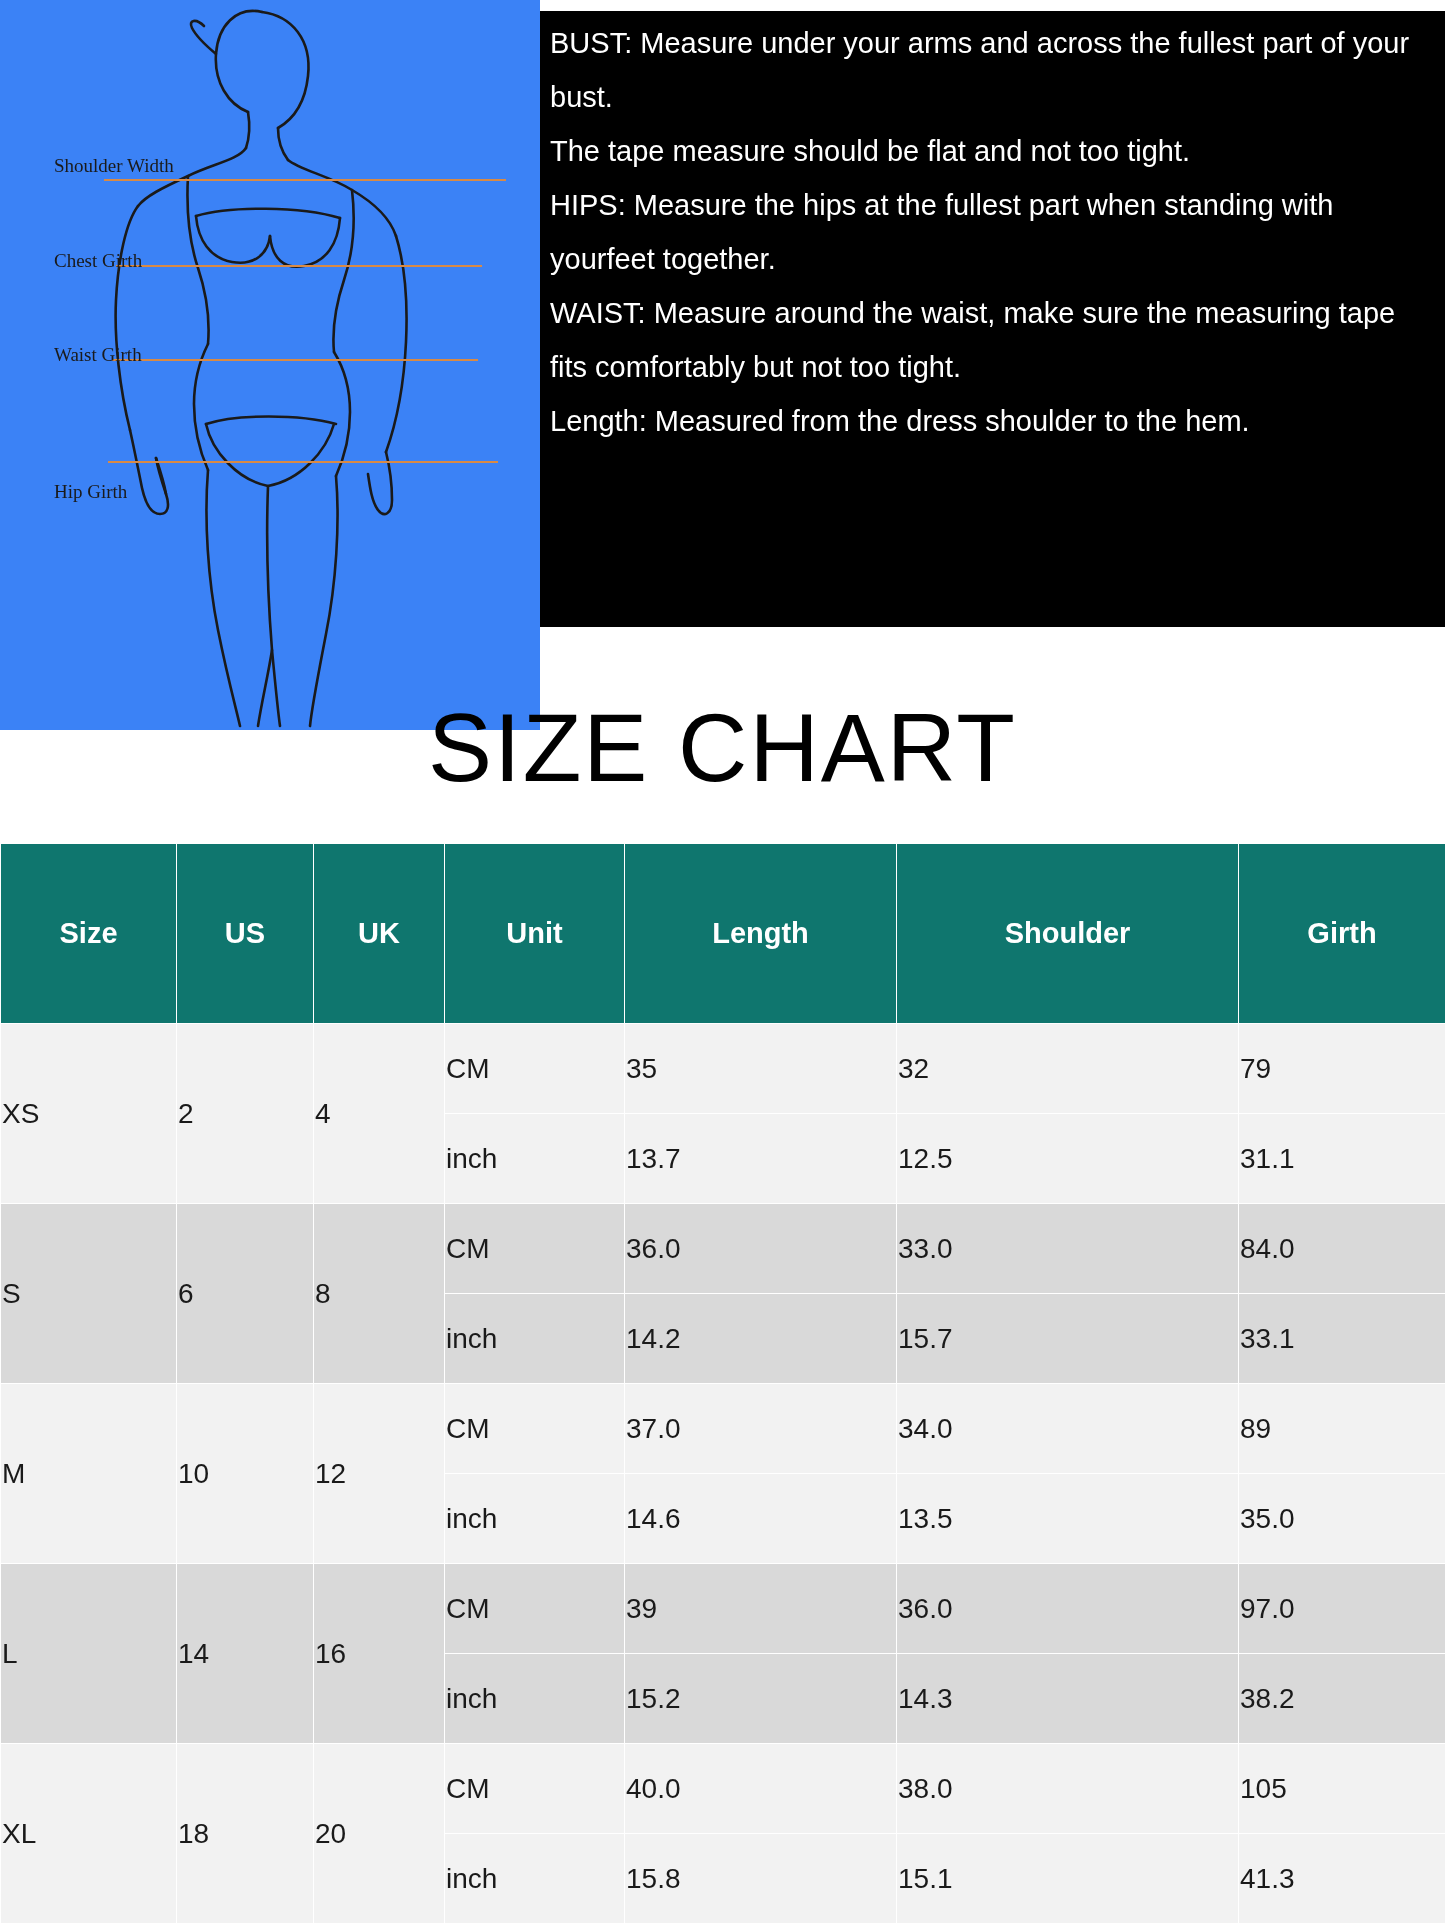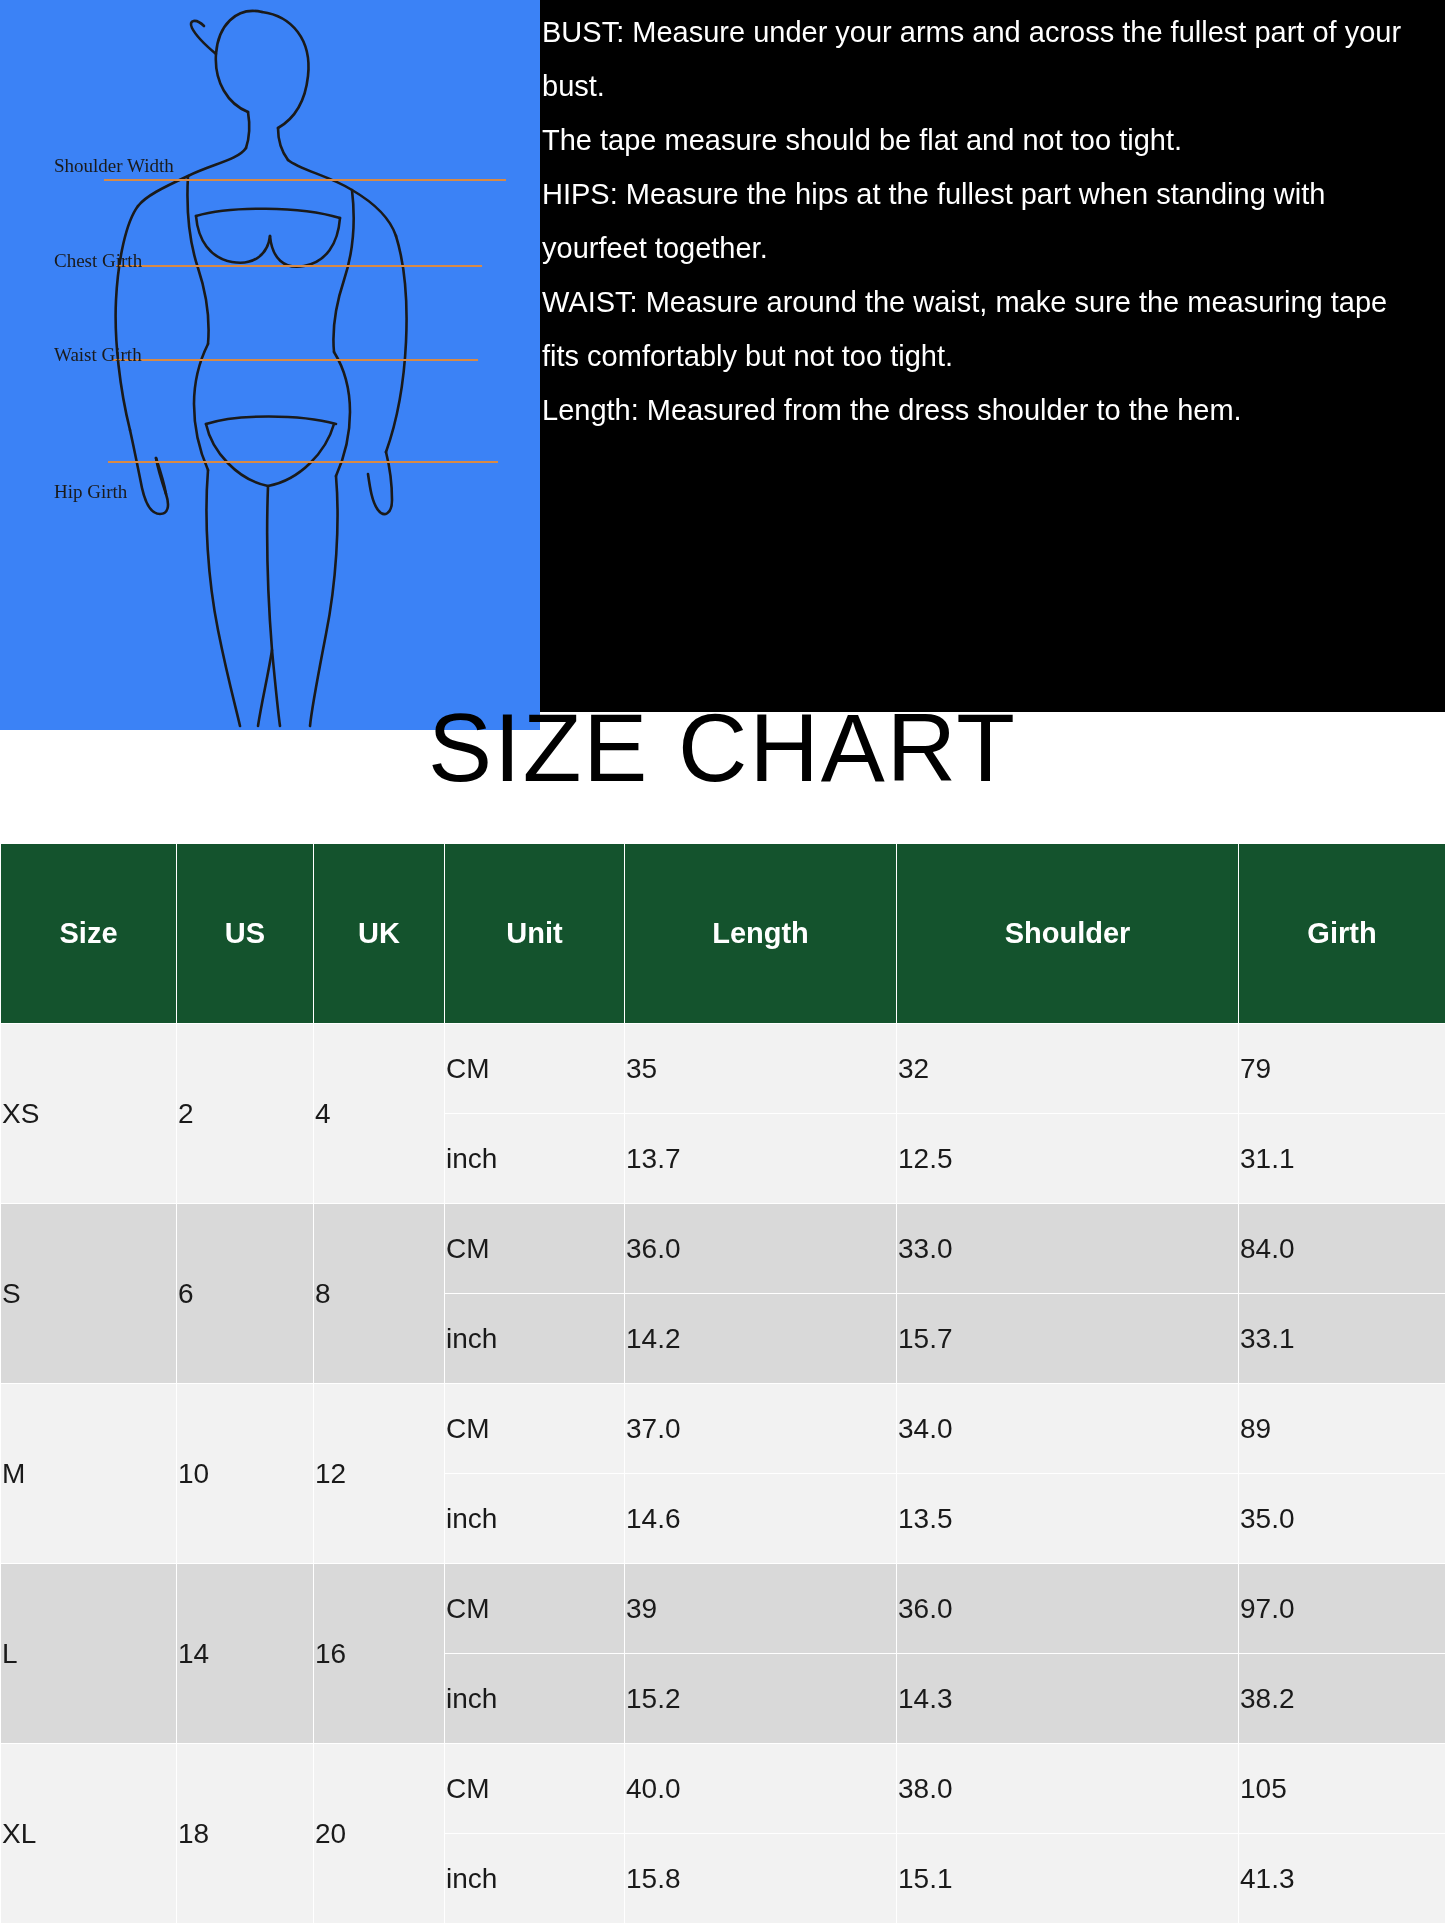--- a/index.html
+++ b/index.html
@@ -42,26 +42,26 @@
     white-space: nowrap;
   }
   .lbl-shoulder { left: 54px; top: 155px; }
   .lbl-chest    { left: 54px; top: 250px; }
   .lbl-waist    { left: 54px; top: 344px; }
   .lbl-hip      { left: 54px; top: 444px; margin-top: 37px; }
 
   .instructions {
     position: absolute;
     left: 540px;
-    top: 0;
+    top: 11px;
     width: 905px;
-    height: 712px;
+    height: 616px;
     background: #000000;
     color: #ffffff;
-    padding: 6px 26px 0 2px;
+    padding: 6px 26px 0 10px;
     font-size: 29px;
     line-height: 1.86;
     overflow: hidden;
   }
   .instructions p {
     margin: 0;
   }
 
   .size-chart-title {
     position: absolute;
@@ -77,21 +77,21 @@
   }
 
   
   table.size-table {
     margin-top: 131px;
     width: 1445px;
     border-collapse: collapse;
     table-layout: fixed;
   }
   table.size-table th {
-    background: #14532d;
+    background: #0f766e;
     color: #ffffff;
     font-size: 29px;
     font-weight: bold;
     height: 180px;
     vertical-align: middle;
     text-align: center;
     border: 1px solid #ffffff;
   }
   table.size-table td {
     text-align: left;

